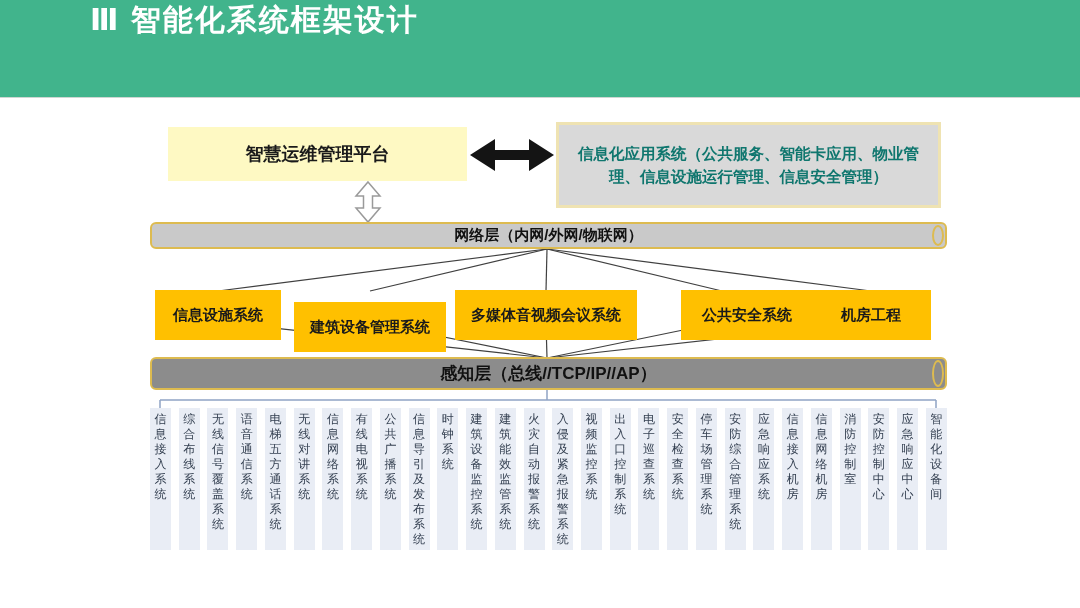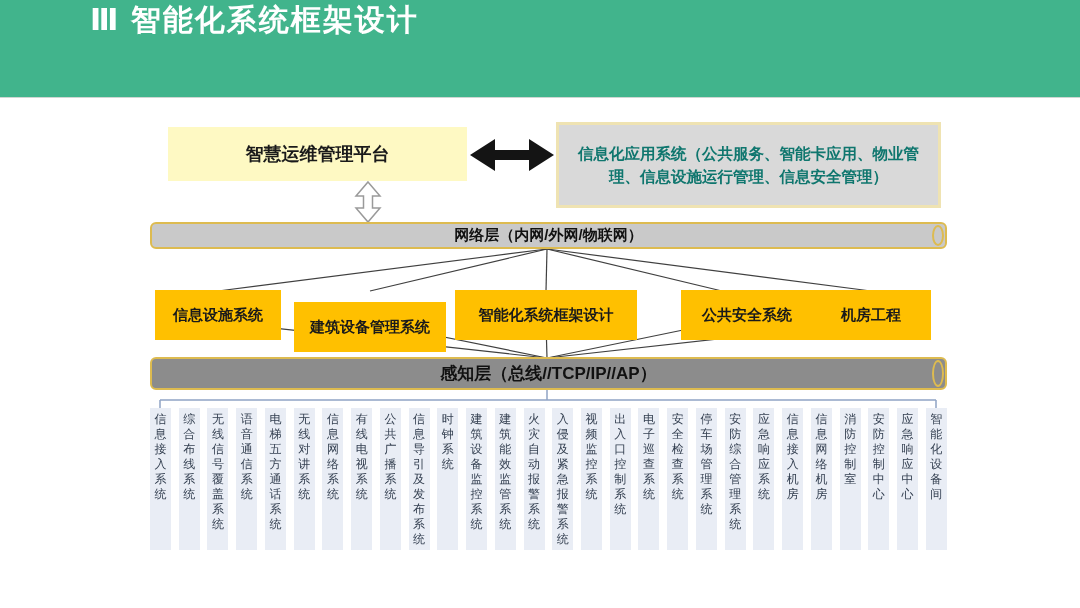--- a/index.html
+++ b/index.html
@@ -86,21 +86,21 @@
   <div class="app-box">信息化应用系统（公共服务、智能卡应用、物业管理、信息设施运行管理、信息安全管理）</div>
 
   <div class="layer-bar network-bar">
     <span>网络层（内网/外网/物联网）</span>
     <span class="cap"></span>
   </div>
 
   <div id="subsystem-row">
       <div class="sub-box" style="left: 155px; width: 126px;">信息设施系统</div>
       <div class="sub-box" style="left: 294px; width: 152px; margin-top: 12px;">建筑设备管理系统</div>
-      <div class="sub-box" style="left: 455px; width: 182px;">智能化系统框架设计</div>
+      <div class="sub-box" style="left: 455px; width: 182px;">多媒体音视频会议系统</div>
       <div class="sub-box" style="left: 656px; width: 132px; margin-left: 25px;">公共安全系统</div>
       <div class="sub-box" style="left: 811px; width: 120px; text-align: center;">机房工程</div>
     </div>
 
   <div class="layer-bar sensing-bar">
     <span>感知层（总线//TCP/IP//AP）</span>
     <span class="cap"></span>
   </div>
 
   <div class="columns">

